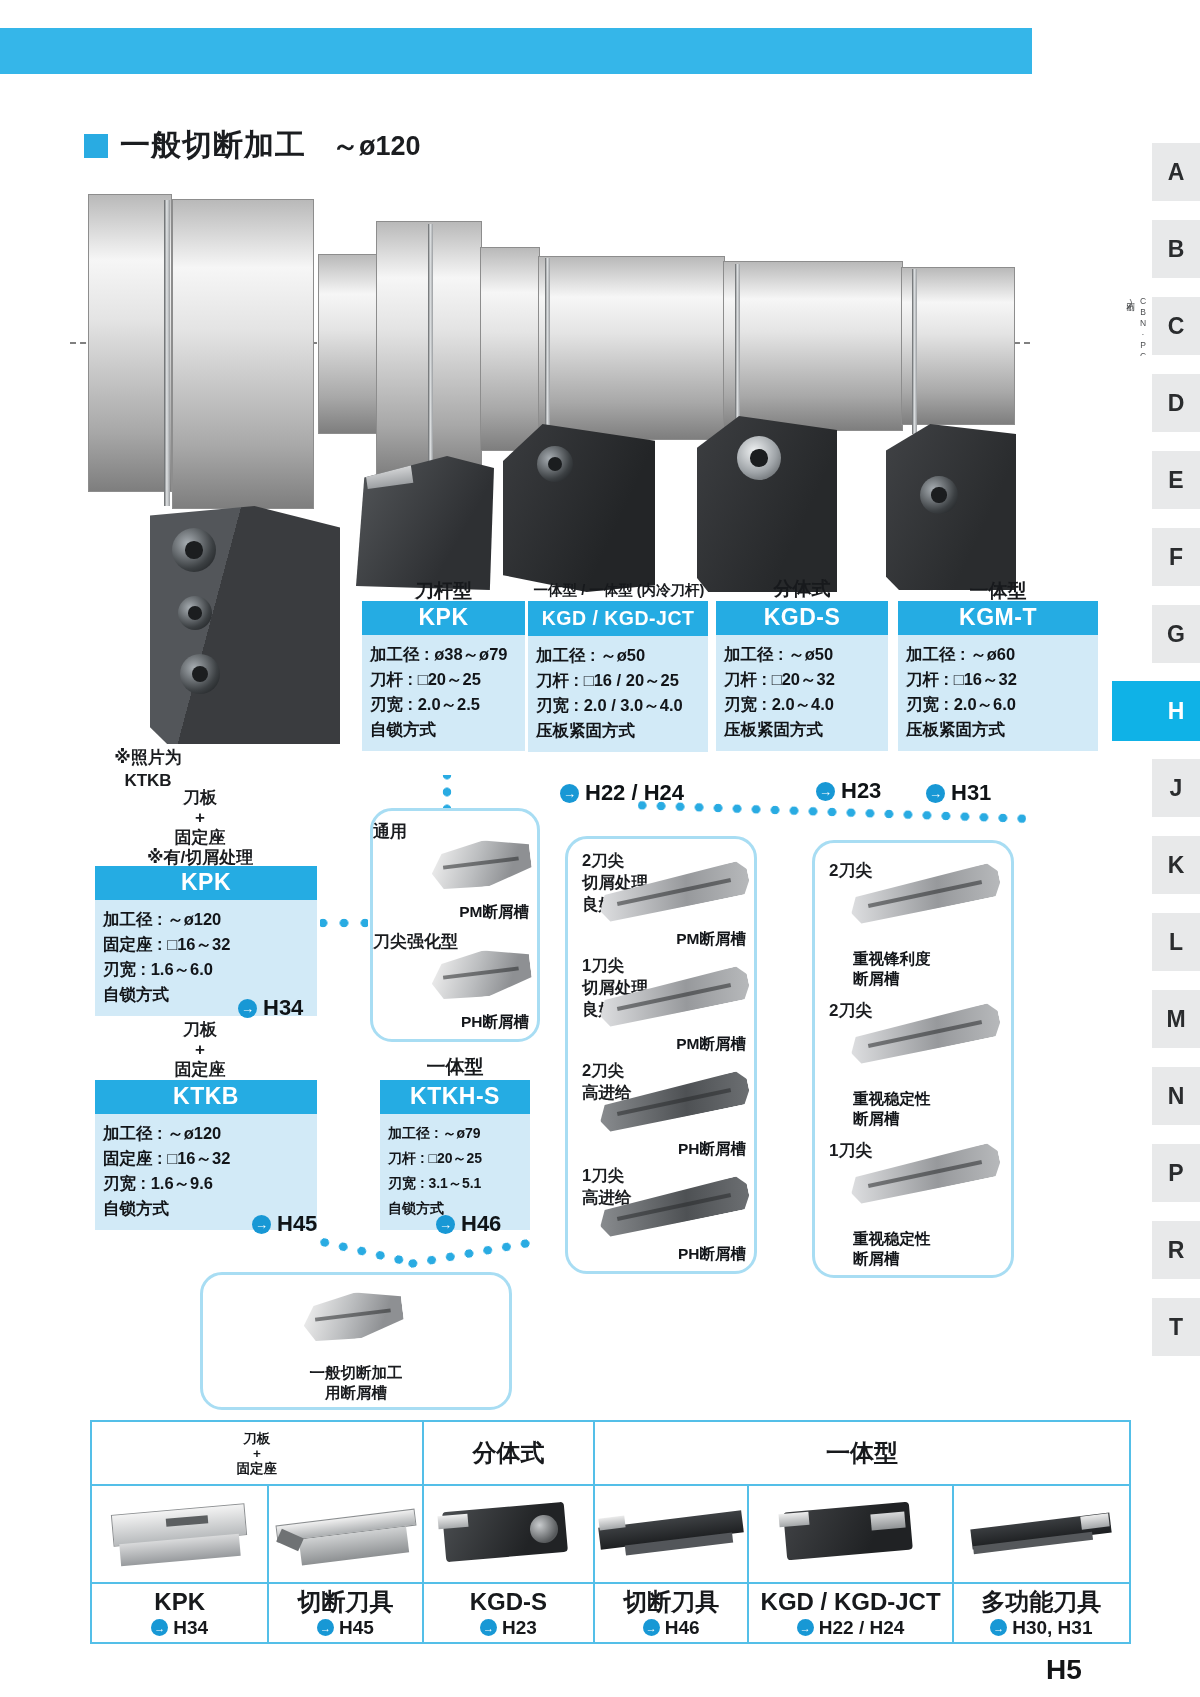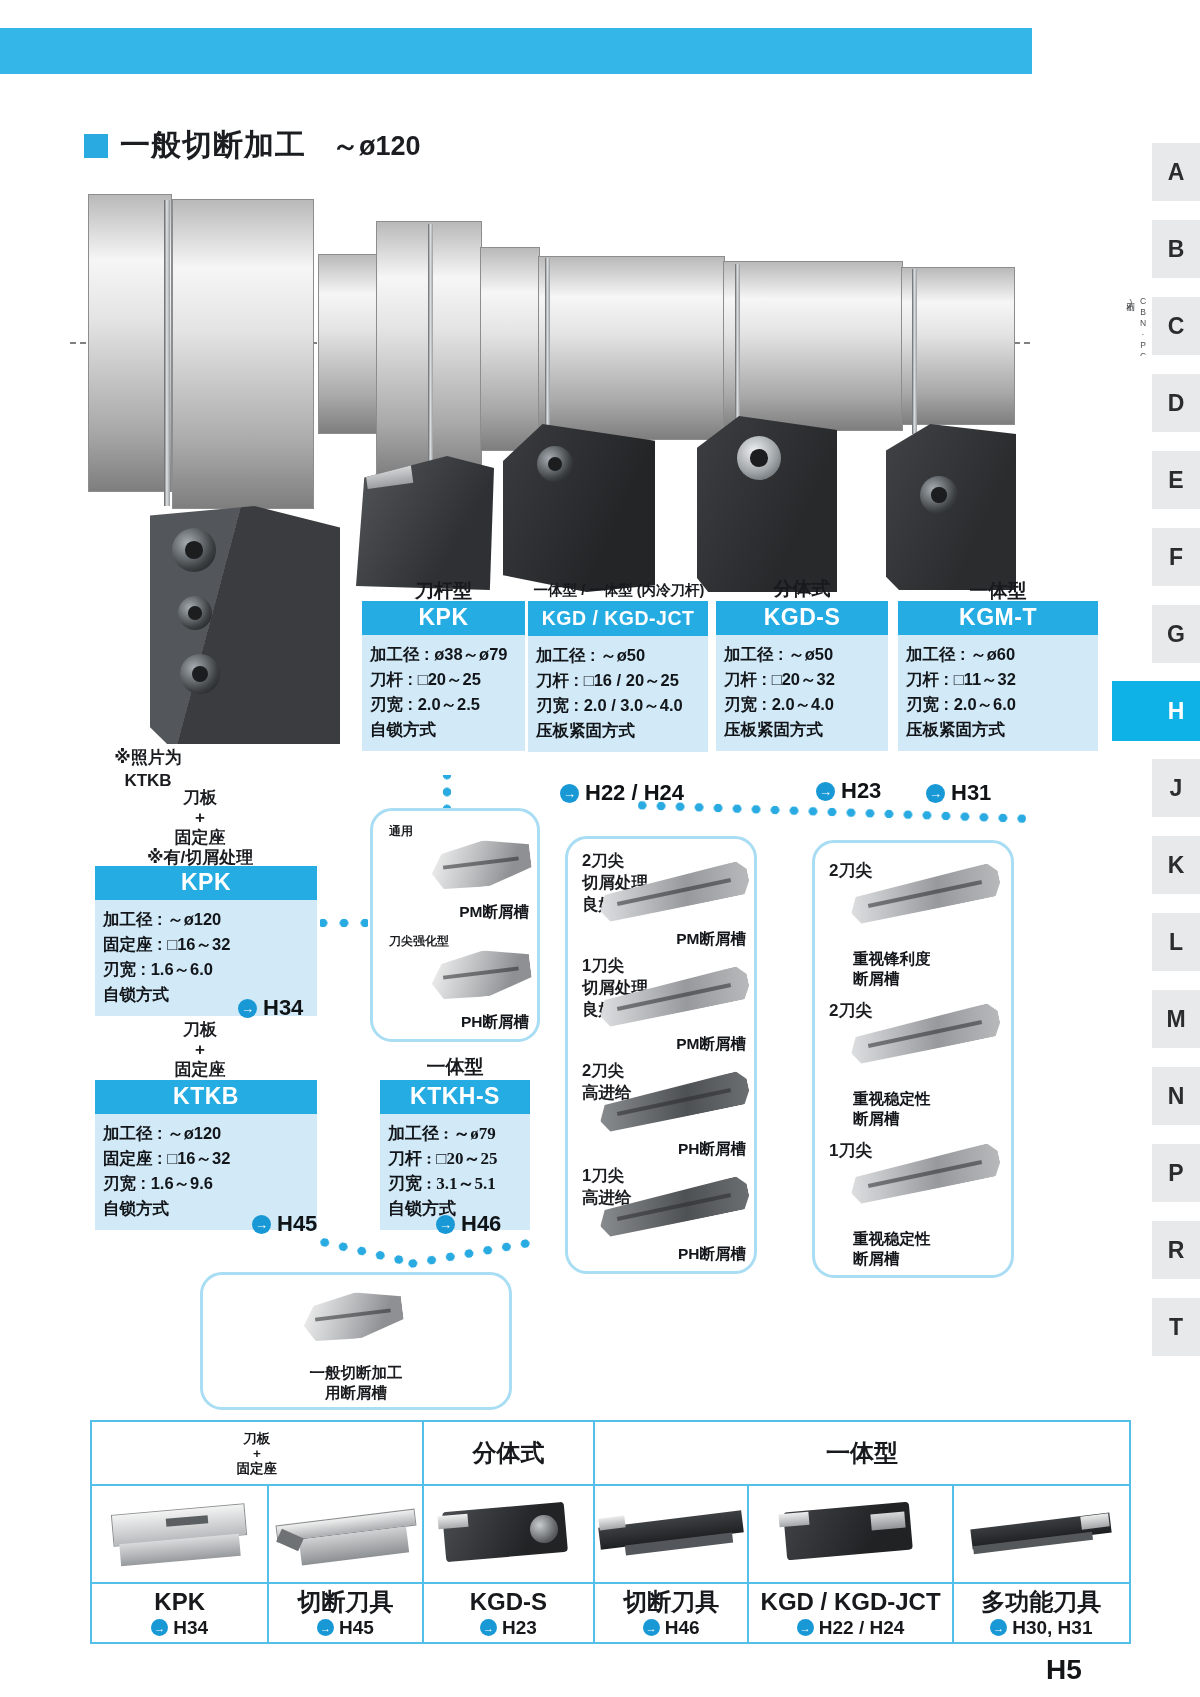--- a/index.html
+++ b/index.html
@@ -75,21 +75,21 @@
   .ibox-h{background:#25ace3;color:#fff;font-weight:700;font-size:23px;text-align:center;padding:3px 0 4px;letter-spacing:.5px;}
   .ibox-b{background:#d2eaf7;padding:7px 8px 9px;font-weight:700;font-size:16.5px;line-height:25px;color:#121519;white-space:nowrap;}
   #box-kpk-holder{left:362px;top:573px;width:163px;}
   #box-kgd{left:528px;top:573px;width:180px;}
   #box-kgd .ibox-h{font-size:19.5px;padding:6px 0;}
   #box-kgds{left:716px;top:573px;width:172px;}
   #box-kgmt{left:898px;top:573px;width:200px;}
   #box-kpk-plate{left:95px;top:838px;width:222px;}
   #box-ktkb{left:95px;top:1052px;width:222px;}
   #box-ktkhs{left:380px;top:1052px;width:150px;}
-  #box-ktkhs .ibox-b{font-size:17px;font-family:Liberation Serif, serif;}
+  #box-ktkhs .ibox-b{font-size:14px;}
 
   
   .plink{position:absolute;display:flex;align-items:center;gap:6px;font-weight:700;font-size:22px;color:#0f1316;}
   .arr-ic{width:19px;height:19px;border-radius:50%;background:#1898d5;color:#fff;display:flex;align-items:center;justify-content:center;
           font-size:13px;font-weight:700;flex:0 0 19px;}
   #lk-h34{left:238px;top:967px;}
   #lk-h45{left:252px;top:1183px;}
   #lk-h46{left:436px;top:1183px;}
   #lk-h22{left:560px;top:752px;}
   #lk-h23{left:816px;top:750px;}
@@ -106,21 +106,21 @@
   
   .panel{position:absolute;border:3px solid #a8ddf3;border-radius:22px;background:#fff;box-sizing:border-box;}
   #panel-middle{left:370px;top:780px;width:170px;height:234px;padding:4px 0;}
   #panel-right1{left:565px;top:808px;width:192px;height:438px;padding:6px 0;}
   #panel-right2{left:812px;top:812px;width:202px;height:438px;padding:8px 0;}
   #panel-bottom{left:200px;top:1244px;width:312px;height:138px;display:flex;justify-content:space-around;padding-top:10px;}
   .pi{position:relative;}
   .pi-label{position:absolute;font-weight:700;color:#1a1c1f;}
   .pi-cb{position:absolute;font-weight:700;color:#121519;}
   #panel-middle .pi{height:110px;}
-  #panel-middle .pi-label{left:16px;top:6px;font-size:12px;line-height:21px;}
+  #panel-middle .pi-label{left:0;top:6px;font-size:17px;line-height:21px;}
   #panel-middle .pi-cb{right:8px;bottom:2px;font-size:15.5px;}
   #panel-middle .insert{position:absolute;right:6px;top:26px;}
   #panel-right1 .pi{height:105px;}
   #panel-right1 .pi-label{left:14px;top:4px;font-size:16.5px;line-height:22px;}
   #panel-right1 .pi-cb{right:8px;bottom:0px;font-size:15.5px;}
   #panel-right1 .insert{position:absolute;right:4px;top:30px;}
   #panel-right2 .pi{height:140px;}
   #panel-right2 .pi-label{left:14px;top:8px;font-size:17px;}
   #panel-right2 .pi-cb{right:8px;bottom:2px;font-size:15.5px;line-height:20px;width:150px;}
   #panel-right2 .insert{position:absolute;right:10px;top:26px;}
@@ -281,21 +281,21 @@
         <div class="ln">加工径 : ～ø50</div>
         <div class="ln">刀杆 : □20～32</div>
         <div class="ln">刃宽 : 2.0～4.0</div>
         <div class="ln">压板紧固方式</div>
       </div>
   </div>
   <div class="ibox" id="box-kgmt">
     <div class="ibox-h">KGM-T</div>
     <div class="ibox-b">
         <div class="ln">加工径 : ～ø60</div>
-        <div class="ln">刀杆 : □11～32</div>
+        <div class="ln">刀杆 : □16～32</div>
         <div class="ln">刃宽 : 2.0～6.0</div>
         <div class="ln">压板紧固方式</div>
       </div>
   </div>
   <div class="ibox" id="box-kpk-plate">
     <div class="ibox-h">KPK</div>
     <div class="ibox-b">
         <div class="ln">加工径 : ～ø120</div>
         <div class="ln">固定座 : □16～32</div>
         <div class="ln">刃宽 : 1.6～6.0</div>

